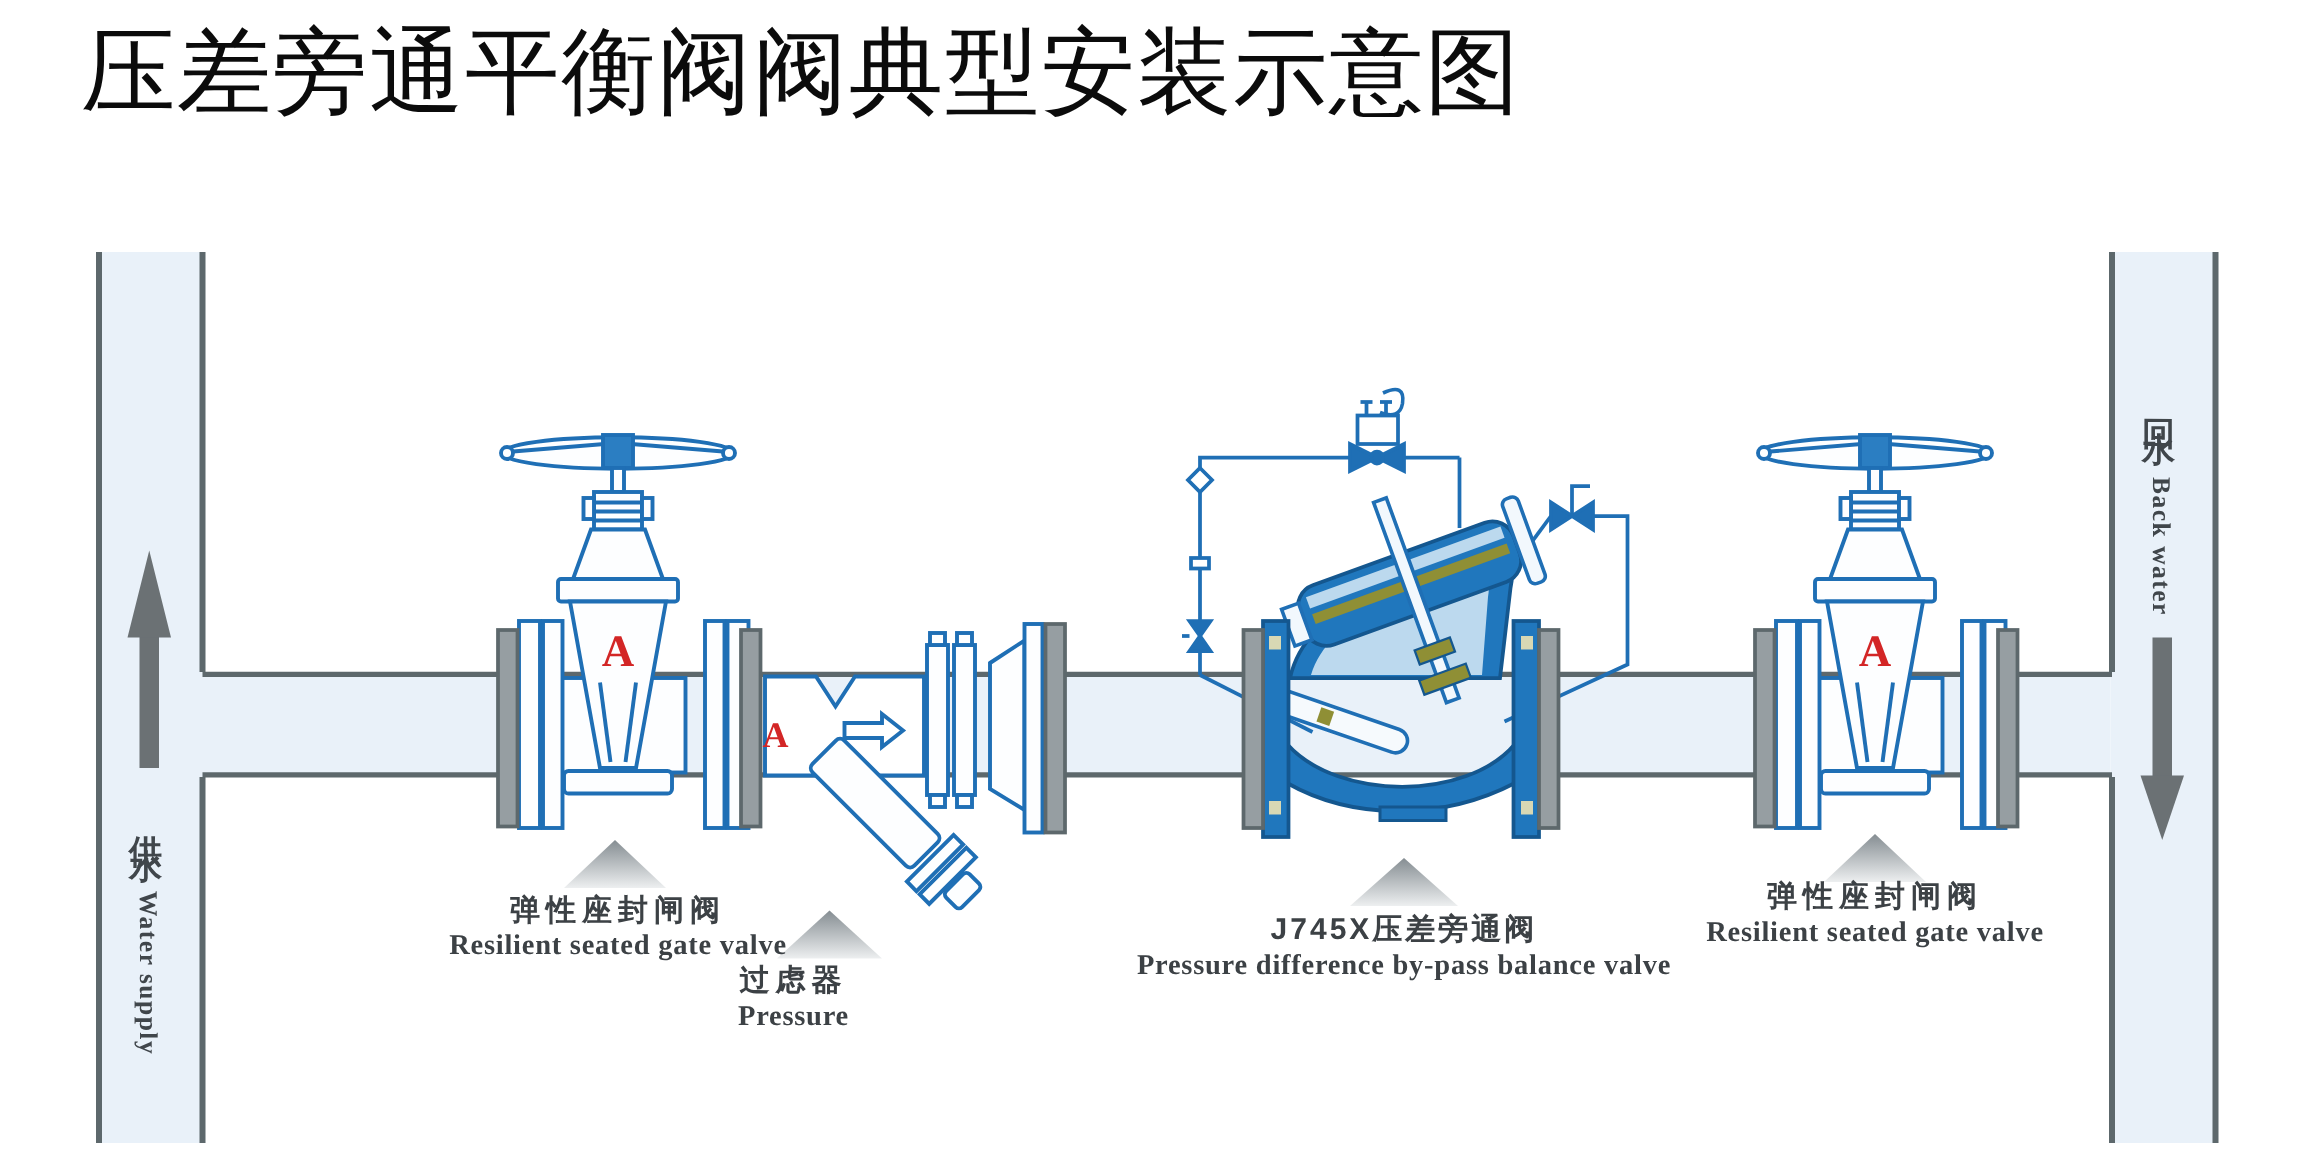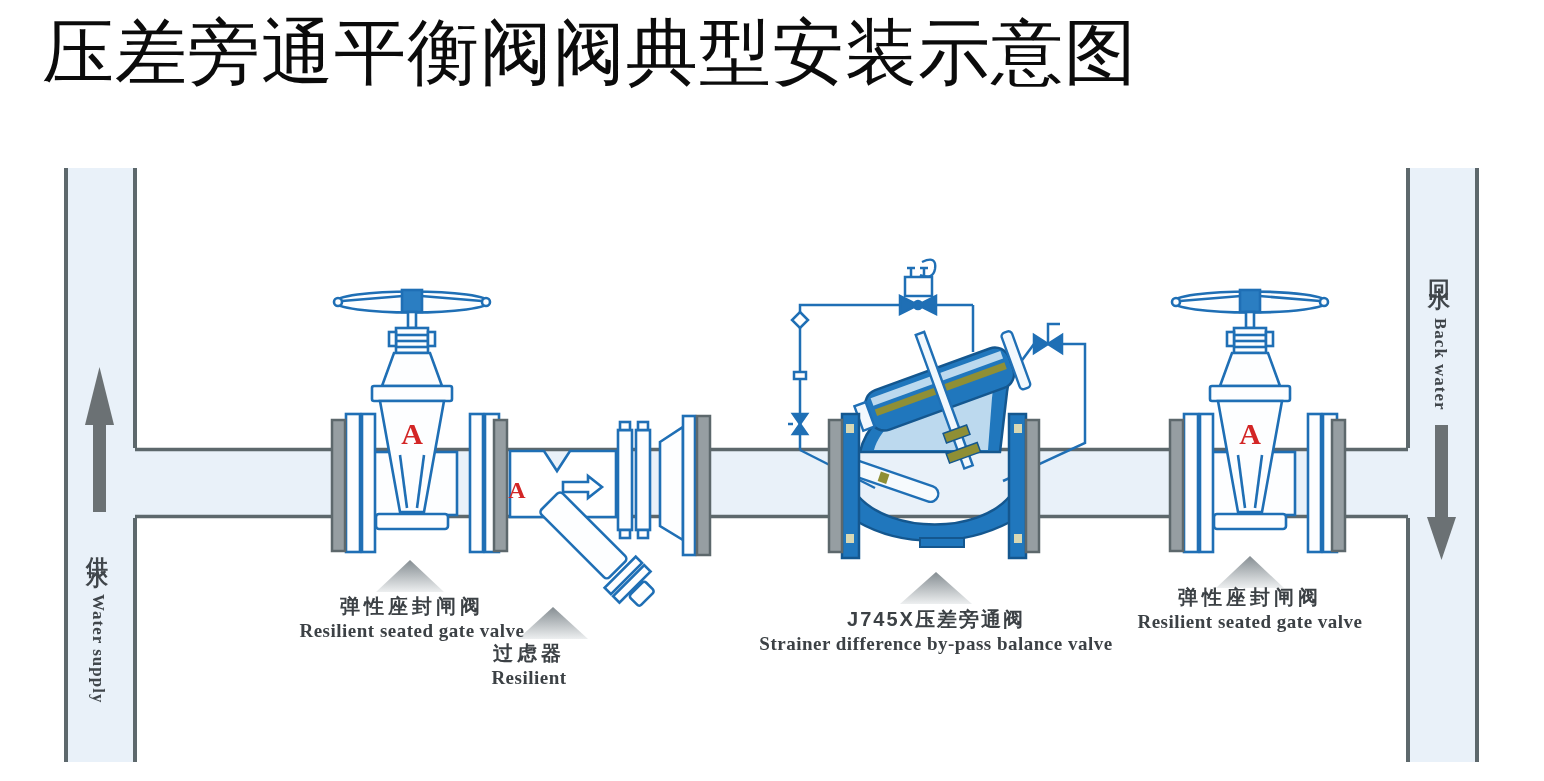--- a/index.html
+++ b/index.html
@@ -1,18 +1,18 @@
 <!DOCTYPE html>
 <html><head>
 <meta charset="utf-8">
 <style>
   html,body{margin:0;padding:0;background:#ffffff;}
   #stage{position:relative;width:1544px;height:781px;background:#ffffff;overflow:hidden;
          font-family:"Liberation Serif","DejaVu Serif",serif;}
-  .title{position:absolute;left:42px;top:14px;font-size:72px;line-height:1.1;color:#0b0b0b;
+  .title{position:absolute;left:54px;top:14px;font-size:63px;line-height:1.1;color:#0b0b0b;
          letter-spacing:1px;white-space:nowrap;font-weight:400;}
   svg{position:absolute;left:0;top:0;}
   .lbl{position:absolute;transform:translateX(-50%);text-align:center;color:#3c4145;white-space:nowrap;}
   .lbl .cn{font-size:20px;letter-spacing:4px;font-weight:bold;}
   .lbl .en{font-size:19px;font-weight:bold;letter-spacing:0.5px;}
   .vtext{position:absolute;writing-mode:vertical-rl;text-orientation:mixed;color:#40464b;white-space:nowrap;}
   .vcn{font-size:22px;letter-spacing:8px;font-weight:bold;}
   .ven{font-size:17px;font-weight:bold;letter-spacing:1px;}
   .bypass-cn{font-family:"Liberation Sans","DejaVu Sans",sans-serif;}
 </style>
@@ -207,26 +207,26 @@
     </g>
   </svg>
 
   <div class="lbl" style="left:412px;top:593px;">
     <div class="cn">弹性座封闸阀</div>
     <div class="en">Resilient seated gate valve</div>
   </div>
 
   <div class="lbl" style="left:529px;top:640px;">
     <div class="cn">过虑器</div>
-    <div class="en">Resilient</div>
+    <div class="en">Pressure</div>
   </div>
 
   <div class="lbl" style="left:936px;top:606px;text-align:center;">
     <div class="cn bypass-cn" style="letter-spacing:2px;">J745X压差旁通阀</div>
-    <div class="en">Strainer difference by-pass balance valve</div>
+    <div class="en">Pressure difference by-pass balance valve</div>
   </div>
 
   <div class="lbl" style="left:1250px;top:584px;">
     <div class="cn">弹性座封闸阀</div>
     <div class="en">Resilient seated gate valve</div>
   </div>
 
   <div class="vtext vcn" style="left:82px;top:540px;">供水</div>
   <div class="vtext ven" style="left:88px;top:594px;">Water supply</div>
 

